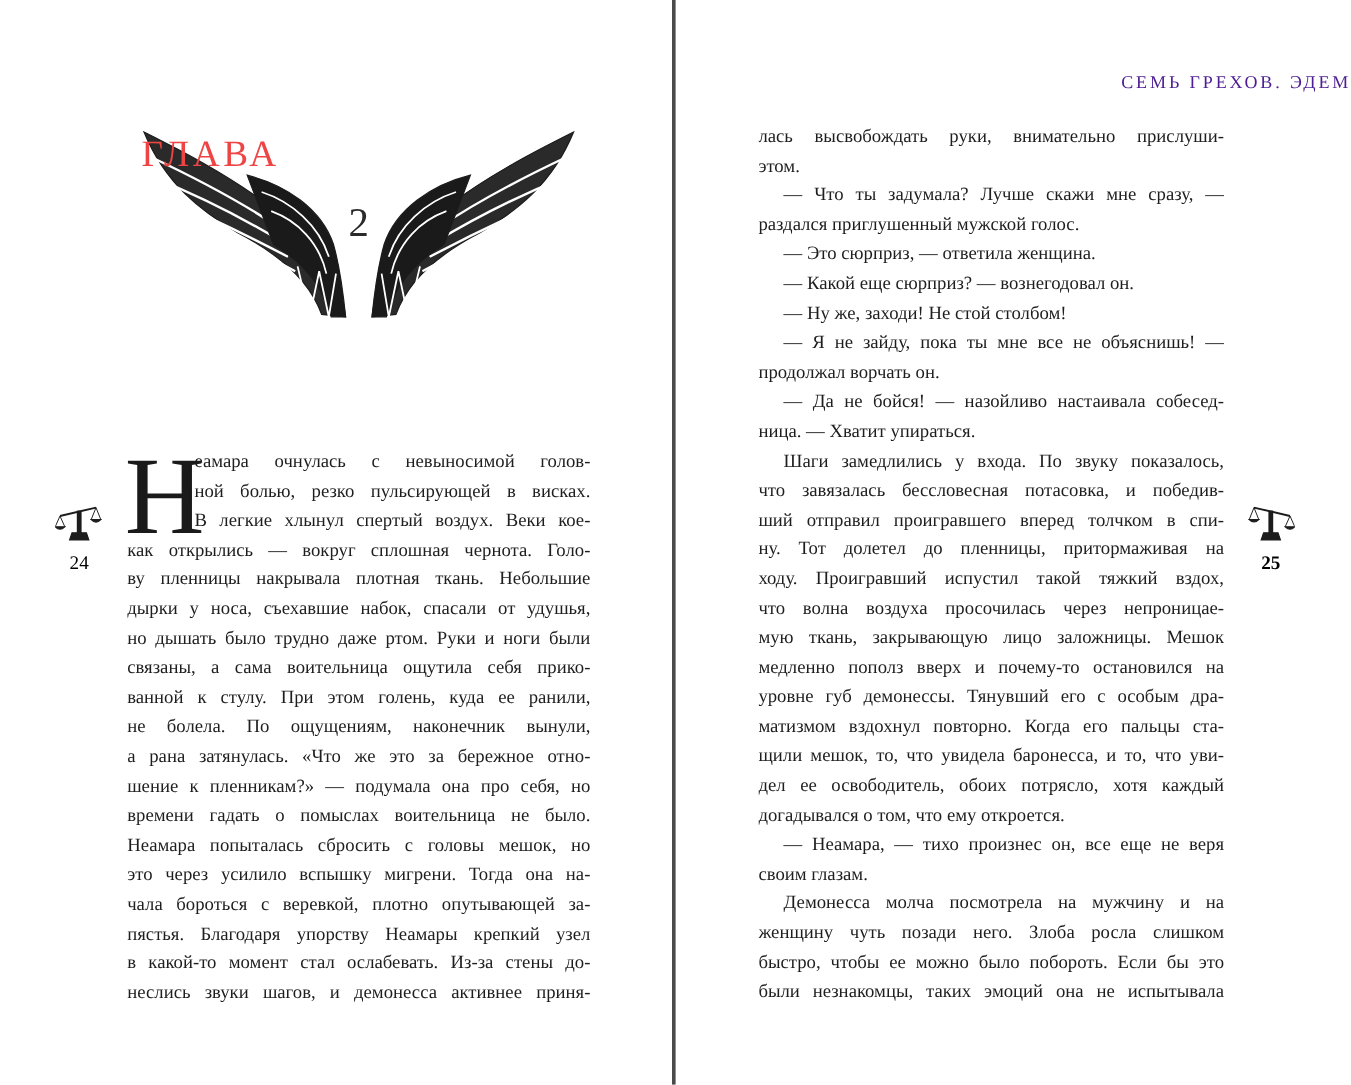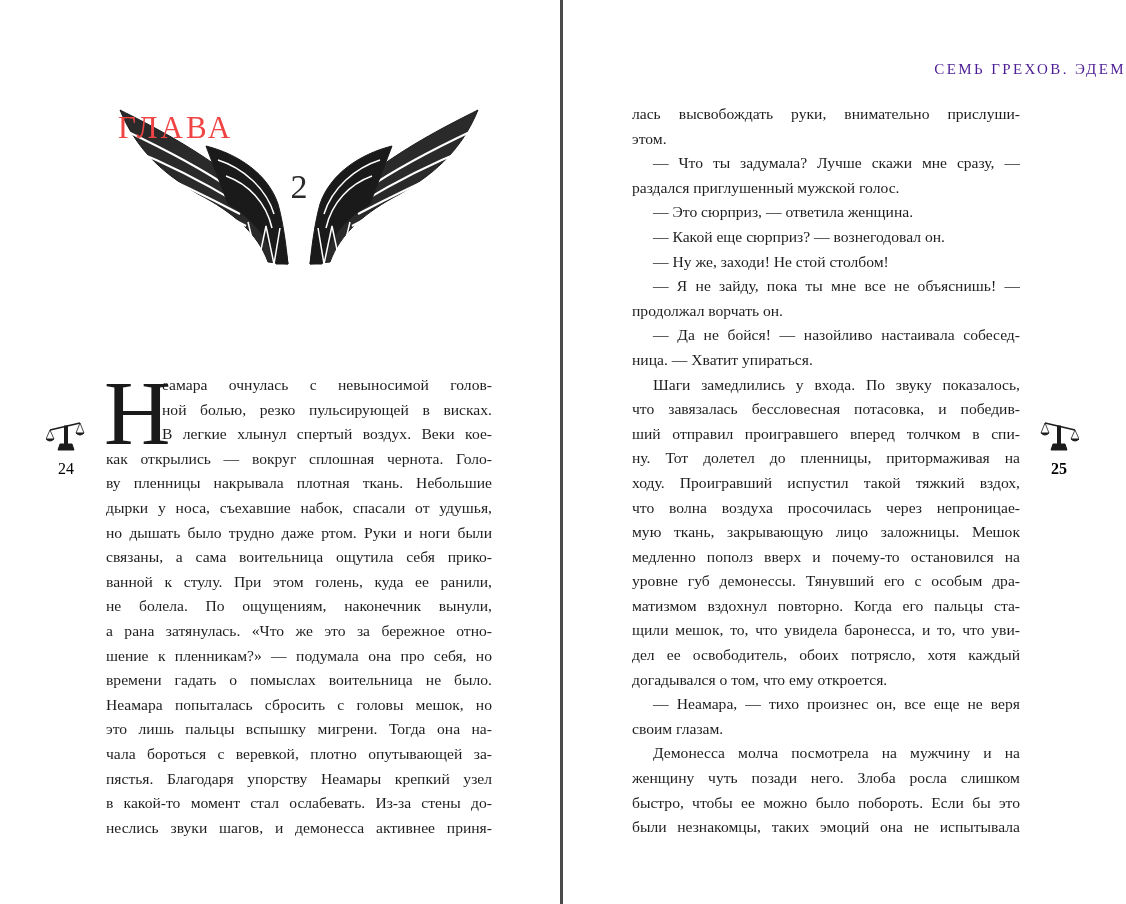--- a/index.html
+++ b/index.html
@@ -100,21 +100,21 @@
     <span class="line">ву пленницы накрывала плотная ткань. Небольшие</span>
     <span class="line">дырки у носа, съехавшие набок, спасали от удушья,</span>
     <span class="line">но дышать было трудно даже ртом. Руки и ноги были</span>
     <span class="line">связаны, а сама воительница ощутила себя прико-</span>
     <span class="line">ванной к стулу. При этом голень, куда ее ранили,</span>
     <span class="line">не болела. По ощущениям, наконечник вынули,</span>
     <span class="line">а рана затянулась. «Что же это за бережное отно-</span>
     <span class="line">шение к пленникам?» — подумала она про себя, но</span>
     <span class="line">времени гадать о помыслах воительница не было.</span>
     <span class="line">Неамара попыталась сбросить с головы мешок, но</span>
-    <span class="line">это лишь пальцы вспышку мигрени. Тогда она на-</span>
+    <span class="line">это через усилило вспышку мигрени. Тогда она на-</span>
     <span class="line">чала бороться с веревкой, плотно опутывающей за-</span>
     <span class="line">пястья. Благодаря упорству Неамары крепкий узел</span>
     <span class="line">в какой-то момент стал ослабевать. Из-за стены до-</span>
     <span class="line">неслись звуки шагов, и демонесса активнее приня-</span>
   </div>
 
   <div class="folio-group folio-left">
     <svg width="40" height="34" viewBox="0 0 40 34">
       <g fill="#1c1c1c" stroke="#1c1c1c">
         <line x1="4" y1="12" x2="34" y2="5" stroke-width="1.6"></line>

